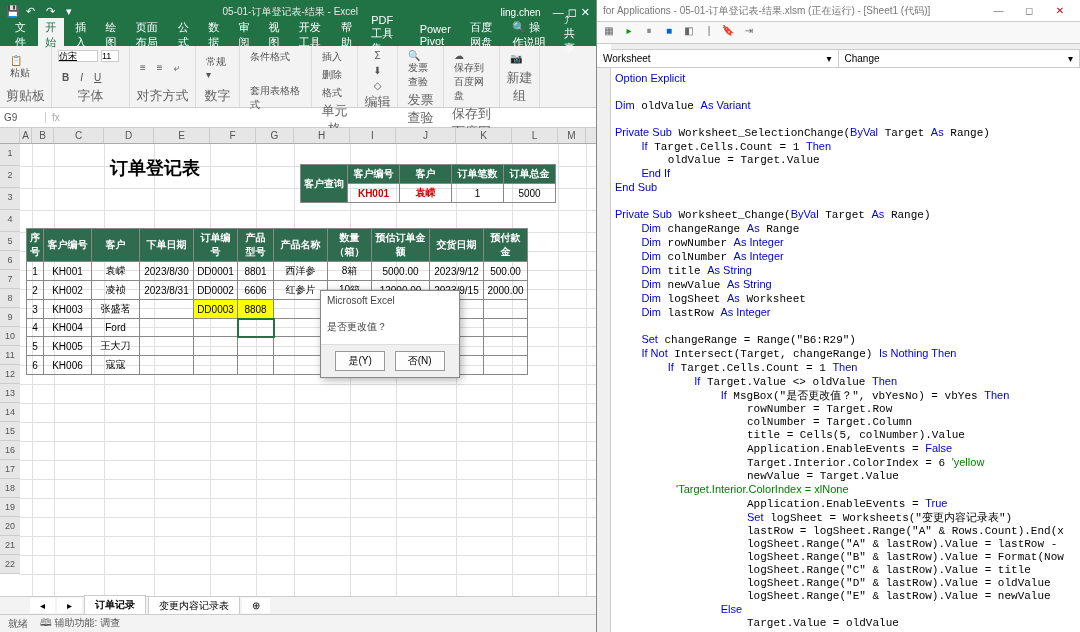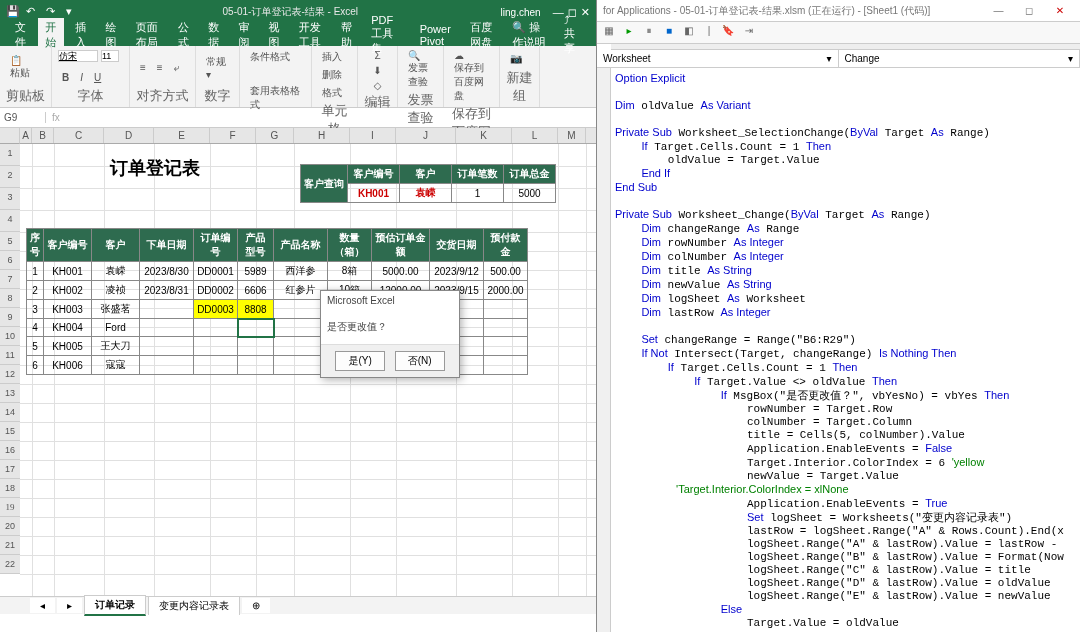--- a/index.html
+++ b/index.html
@@ -212,21 +212,21 @@
         <div style="height: 19px;">9</div>
         <div style="height: 19px;">10</div>
         <div style="height: 19px;">11</div>
         <div style="height: 19px;">12</div>
         <div style="height: 19px;">13</div>
         <div style="height: 19px;">14</div>
         <div style="height: 19px;">15</div>
         <div style="height: 19px;">16</div>
         <div style="height: 19px;">17</div>
         <div style="height: 19px;">18</div>
-        <div style="height: 19px; font-family: Liberation Serif, serif;">19</div>
+        <div style="height: 19px;">19</div>
         <div style="height: 19px;">20</div>
         <div style="height: 19px;">21</div>
         <div style="height: 19px;">22</div>
       </div>
     <div class="cells">
       <div class="gridbg" id="gridbg">
           <div class="gc" style="left: 12px;"></div>
           <div class="gc" style="left: 34px;"></div>
           <div class="gc" style="left: 84px;"></div>
           <div class="gc" style="left: 134px;"></div>
@@ -297,21 +297,21 @@
               <th class="d-hdr" style="width:58px">预估订单金额</th>
               <th class="d-hdr" style="width:54px">交货日期</th>
               <th class="d-hdr" style="width:44px">预付款金</th>
             </tr>
             <tr>
               <td class="">1</td>
               <td class="">KH001</td>
               <td class="">袁嵘</td>
               <td class="">2023/8/30</td>
               <td class="">DD0001</td>
-              <td class="">5989</td>
+              <td class="">8801</td>
               <td class="">西洋参</td>
               <td class="">8箱</td>
               <td class="">5000.00</td>
               <td class="">2023/9/12</td>
               <td class="">500.00</td>
             </tr>
             <tr>
               <td class="">2</td>
               <td class="">KH002</td>
               <td class="">凌祯</td>
@@ -380,20 +380,24 @@
         </table>
     </div>
   </div>
   <div class="xl-tabs" id="stabs">
       <span style="border:none">◂</span>
       <span style="border:none">▸</span>
       <span class="active">订单记录</span>
       <span>变更内容记录表</span>
       <span style="border: none;">⊕</span>
     </div>
+  <div class="xl-status">
+    <span>就绪</span>
+    <span>🕮 <span>辅助功能: 调查</span></span>
+  </div>
 
   <div class="msgbox">
     <div class="mtitle">Microsoft Excel</div>
     <div class="mbody">是否更改值？</div>
     <div class="mbtns">
       <button>是(Y)</button>
       <button>否(N)</button>
     </div>
   </div>
 </div>

